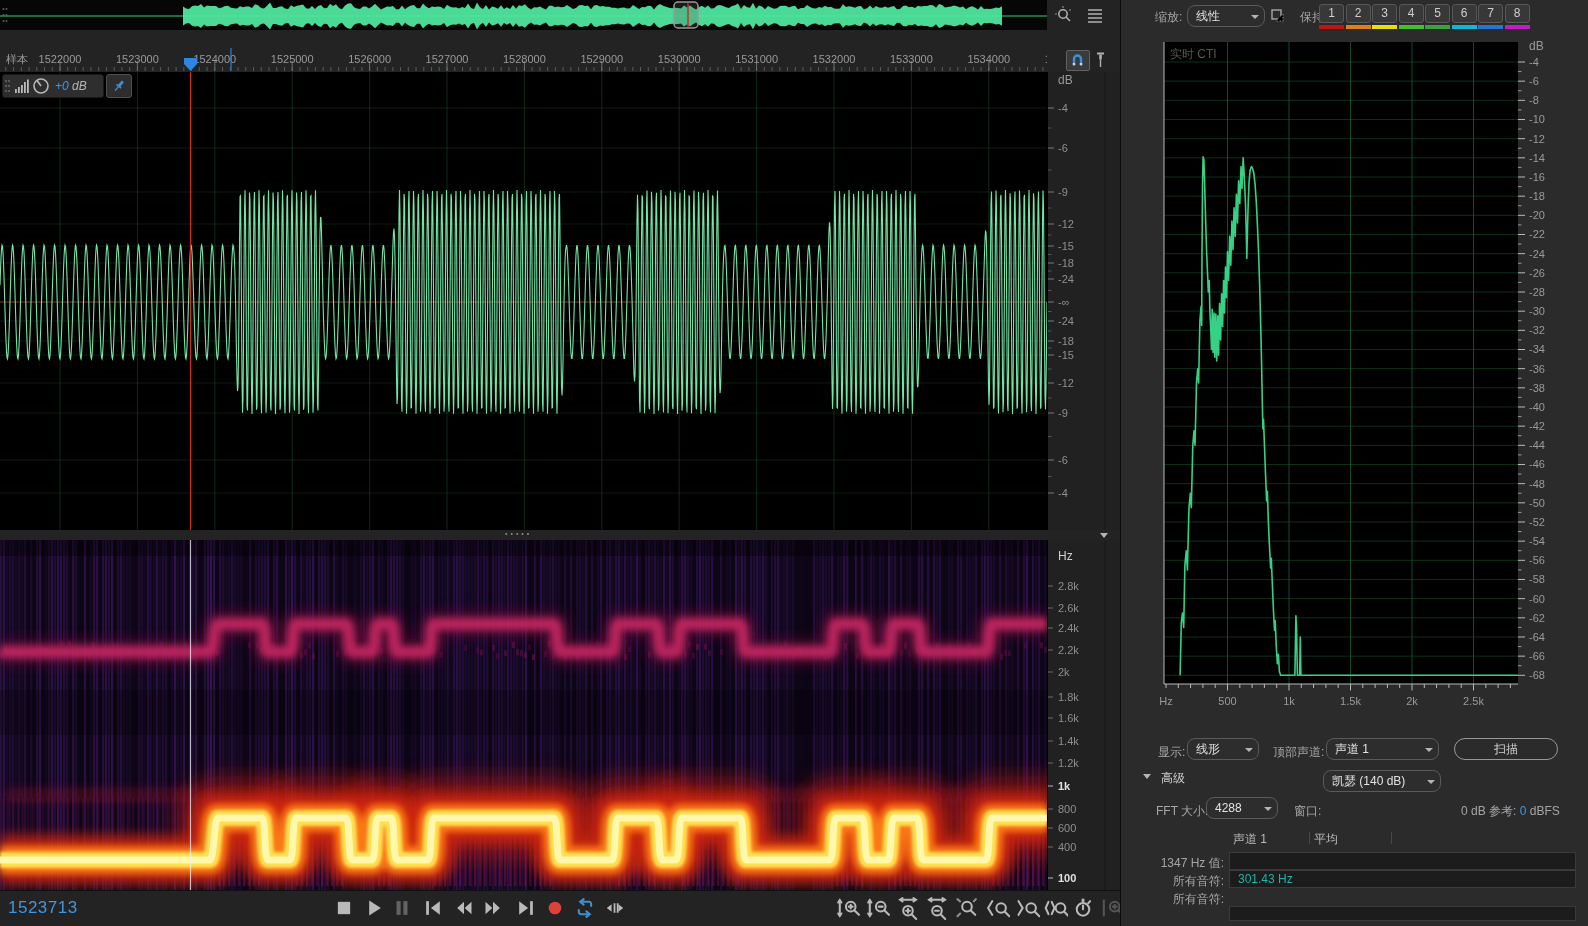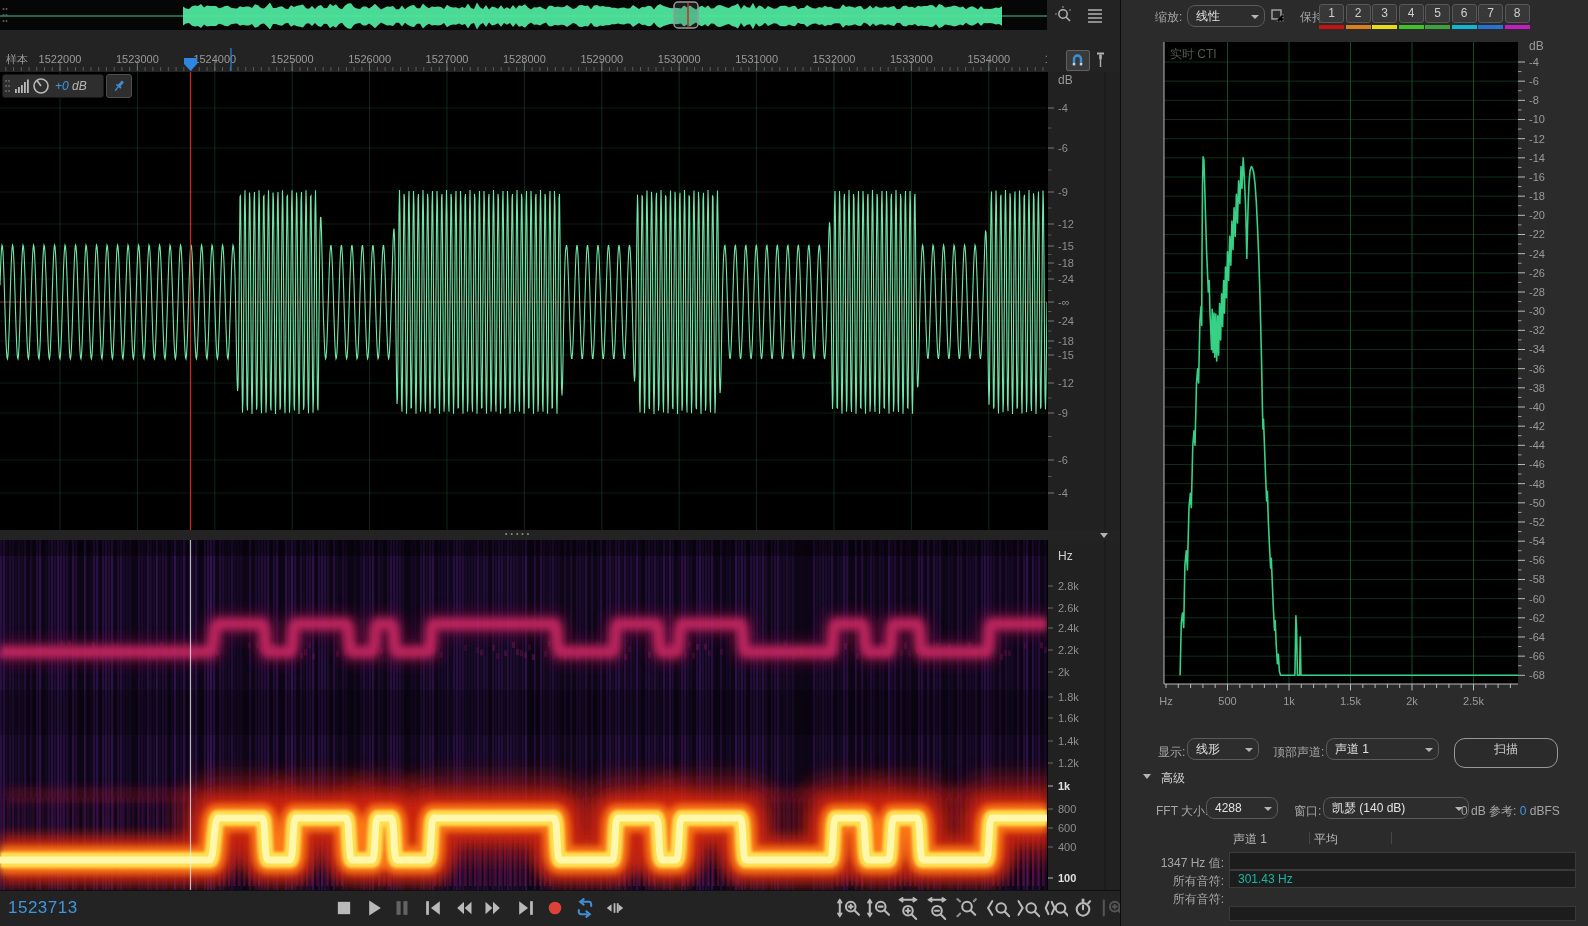--- a/index.html
+++ b/index.html
@@ -22,21 +22,21 @@
   
   #hud{left:2px;top:74px;width:100px;height:22px;background:#2e2e2e;border:1px solid #191919;border-radius:3px;display:flex;align-items:center;}
   #hud-pinbox{left:106px;top:74px;width:24px;height:22px;background:#2e2e2e;border:1px solid #4e4e4e;border-radius:3px;display:flex;align-items:center;justify-content:center;}
   .hud-gain{font-size:12px;margin-left:4px;font-style:italic;}
   .blue{color:#3f97e0;} .gray{color:#b5b5b5;}
   
   .dd{position:absolute;height:22px;background:#2d2d2d;border:1px solid #5a5a5a;border-radius:8px;color:#e2e2e2;
       font-size:12px;line-height:20px;padding:0 18px 0 8px;box-sizing:border-box;cursor:pointer;white-space:nowrap;overflow:hidden;}
   .dd .car{position:absolute;right:5px;top:9px;width:0;height:0;border-left:4px solid transparent;border-right:4px solid transparent;border-top:4px solid #b5b5b5;}
   .lbl{position:absolute;color:#a6a6a6;font-size:12px;white-space:nowrap;}
-  .pill{position:absolute;height:30px;border:1px solid #989898;border-radius:11px;color:#cfcfcf;font-size:12px;
+  .pill{position:absolute;height:22px;border:1px solid #989898;border-radius:11px;color:#cfcfcf;font-size:12px;
         text-align:center;line-height:20px;box-sizing:border-box;cursor:pointer;background:transparent;}
   .hold{position:absolute;top:4px;width:25px;height:19px;background:#383838;border:1px solid #585858;border-radius:3px;
         color:#cfcfcf;font-size:12px;text-align:center;line-height:17px;box-sizing:border-box;cursor:pointer;}
   .hold-bar{position:absolute;top:25px;width:25px;height:4px;}
   .chev{position:absolute;width:0;height:0;border-left:4px solid transparent;border-right:4px solid transparent;border-top:5px solid #b5b5b5;}
   
   .t-head{position:absolute;color:#b9b9b9;font-size:12px;}
   .t-sep{position:absolute;width:1px;height:12px;background:#474747;}
   .t-label{position:absolute;color:#a6a6a6;font-size:12px;text-align:right;width:103px;left:0;}
   .t-cell{position:absolute;left:108px;width:347px;height:18px;background:#1c1c1c;border:1px solid #3a3a3a;box-sizing:border-box;
@@ -1513,21 +1513,21 @@
     <div class="pill" style="left:333px;top:738px;width:104px">扫描</div>
 
     <span class="abs chev" style="left:22px;top:774px"></span>
     <span class="lbl" style="left:40px;top:770px;color:#cfcfcf">高级</span>
 
     <span class="lbl" style="left:35px;top:803px">FFT 大小:</span>
     <div class="dd" style="left:85px;top:797px;width:72px">
       <span>4288</span><span class="car"></span>
     </div>
     <span class="lbl" style="left:173px;top:803px">窗口:</span>
-    <div class="dd" style="left:202px;top:797px;width:146px">
+    <div class="dd" style="left:202px;top:770px;width:118px">
       <span>凯瑟 (140 dB)</span><span class="car"></span>
     </div>
     <span class="lbl" style="left:340px;top:803px"><span>0 dB 参考:</span> <span class="blue">0</span> <span>dBFS</span></span>
 
     <span class="t-head" style="left:112px;top:831px">声道 1</span>
     <span class="t-head" style="left:193px;top:831px">平均</span>
     <div class="t-sep" style="left:188px;top:832px"></div>
     <div class="t-sep" style="left:270px;top:832px"></div>
 
     <span class="t-label" style="top:855px">1347 Hz 值:</span>

